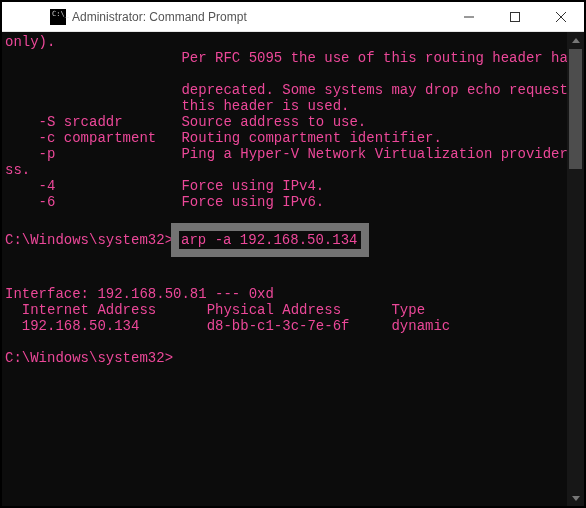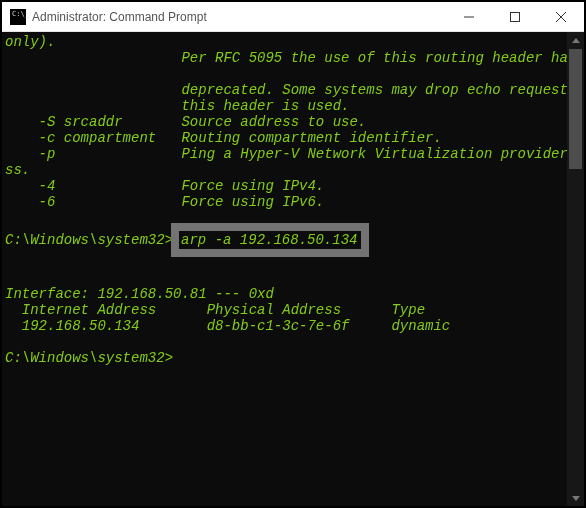--- a/index.html
+++ b/index.html
@@ -24,20 +24,21 @@
     display: flex;
     flex-direction: column;
     overflow: hidden;
   }
   .titlebar {
     height: 30px;
     background: #fff;
     display: flex;
     align-items: center;
     border-bottom: 1px solid #e5e5e5;
+    padding-left: 40px;
   }
   .titlebar .icon {
     width: 16px;
     height: 16px;
     margin: 0 6px 0 8px;
     background: #000;
     position: relative;
     display: inline-block;
   }
   .titlebar .icon::after {
@@ -73,27 +74,26 @@
   .console-wrap {
     flex: 1;
     background: #0c0c0c;
     position: relative;
     overflow: hidden;
   }
   .console {
     position: absolute;
     inset: 0 17px 0 0;
     padding: 2px 0 2px 3px;
-    color: #84cc16;
+    color: #ec4899;
     font-family: Consolas, "Courier New", monospace;
     font-size: 14px;
     line-height: 16px;
     white-space: pre;
     overflow: hidden;
-    font-style: italic;
   }
   .console .row { white-space: pre; }
   .highlight-box {
     display: inline-block;
     border: 8px solid #737373;
     padding: 2px 4px 2px 2px;
     margin: -3px 0 -3px -2px;
     line-height: 14px;
   }
   .scrollbar {

